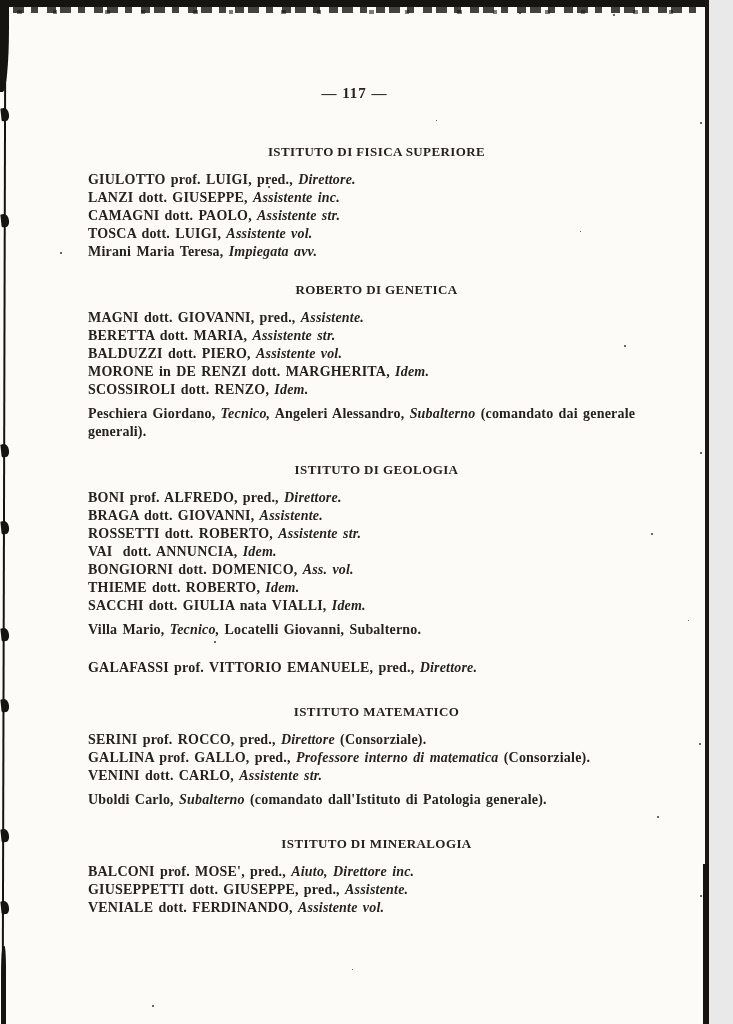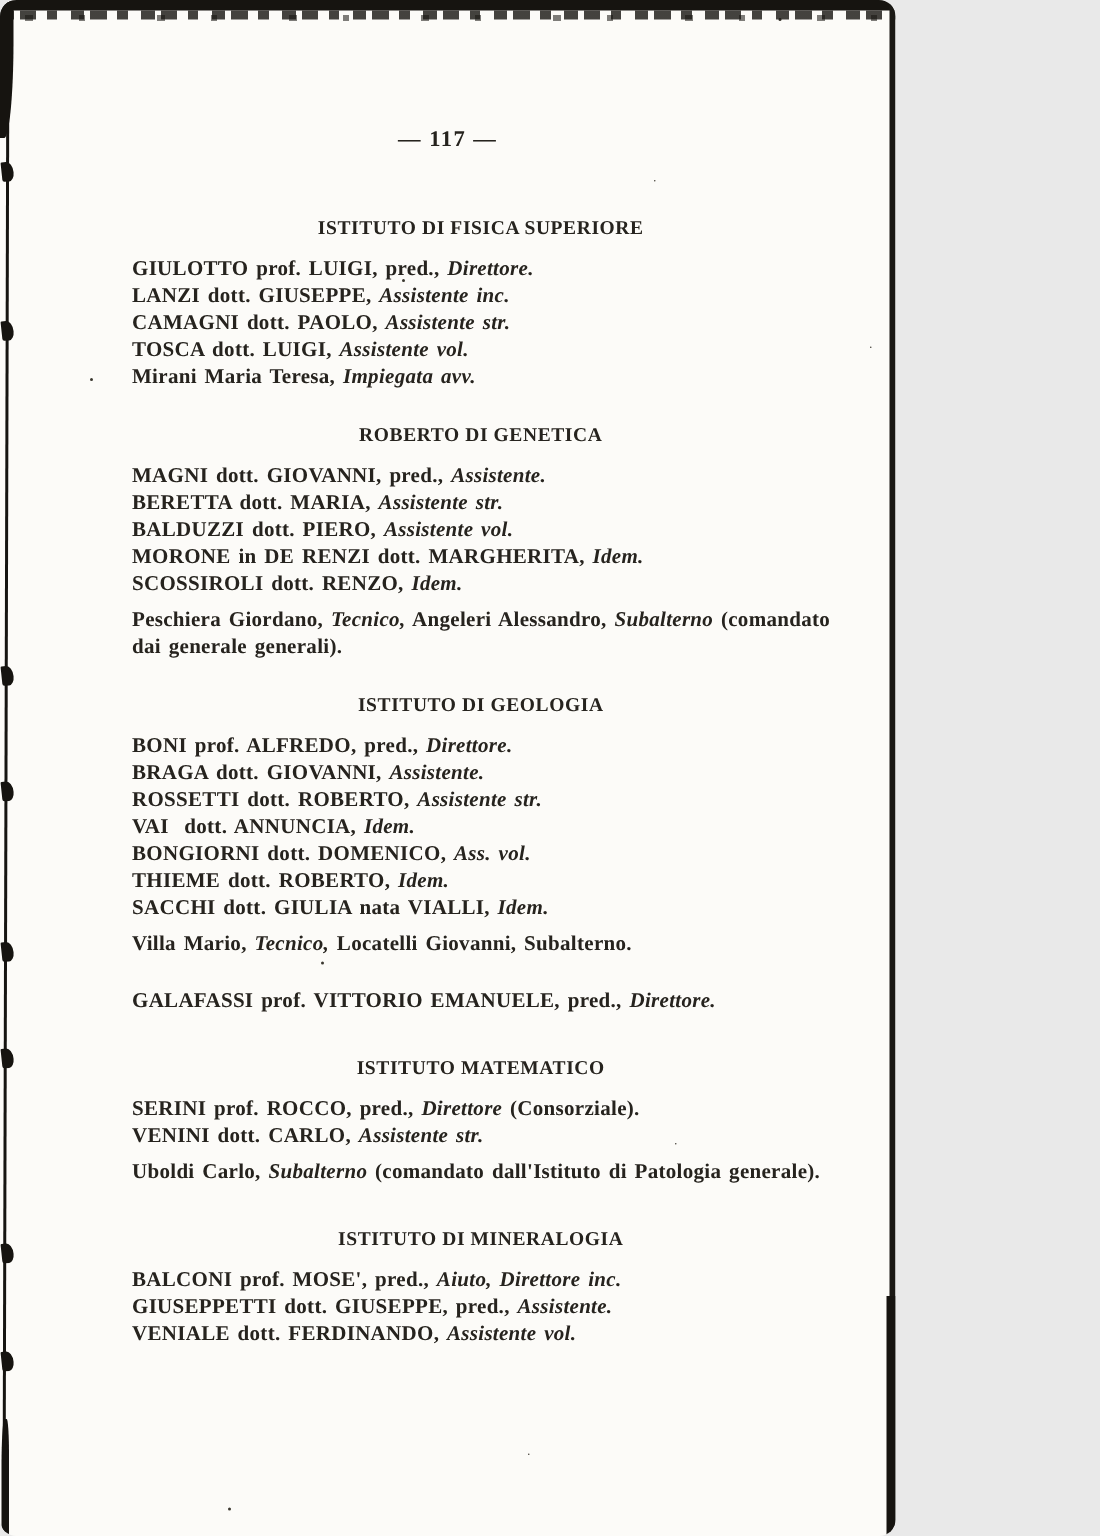--- a/index.html
+++ b/index.html
@@ -9,25 +9,24 @@
   }
   * { box-sizing: border-box; }
   html, body { margin: 0; padding: 0; }
   body {
     width: 733px; height: 1024px;
     background: #e9e9e9;
     font-family: "Liberation Serif", "DejaVu Serif", serif;
   }
   .page {
     position: relative;
-    width: 597px; height: 1024px;
+    width: 709px; height: 1024px;
     background: var(--paper);
     overflow: hidden;
     color: var(--ink);
-    border-radius: 11px;
   }
   
   .scan-top {
     position: absolute; top: 0; left: 0; right: 0; height: 7px;
     background: var(--edge); z-index: 5;
   }
   .scan-top-ragged {
     position: absolute; top: 7px; left: 0; right: 0; height: 6px; z-index: 5;
     background: repeating-linear-gradient(90deg,
       var(--edge) 0 9px, transparent 9px 13px,
@@ -141,20 +140,21 @@
           <p class="staff-line"><span class="rm">THIEME dott. ROBERTO, </span><span class="it">Idem.</span></p>
           <p class="staff-line"><span class="rm">SACCHI dott. GIULIA nata VIALLI, </span><span class="it">Idem.</span></p>
           <p class="note-line"><span class="rm">Villa Mario, </span><span class="it">Tecnico,</span><span class="rm"> Locatelli Giovanni, Subalterno.</span></p>
         </section>
         <section class="institute">
           <p class="staff-line"><span class="rm">GALAFASSI prof. VITTORIO EMANUELE, pred., </span><span class="it">Direttore.</span></p>
         </section>
         <section class="institute">
           <h2 class="institute-title">ISTITUTO MATEMATICO</h2>
           <p class="staff-line"><span class="rm">SERINI prof. ROCCO, pred., </span><span class="it">Direttore</span><span class="rm"> (Consorziale).</span></p>
+          <p class="staff-line"><span class="rm">GALLINA prof. GALLO, pred., </span><span class="it">Professore interno di matematica</span><span class="rm"> (Consorziale).</span></p>
           <p class="staff-line"><span class="rm">VENINI dott. CARLO, </span><span class="it">Assistente str.</span></p>
           <p class="note-line"><span class="rm">Uboldi Carlo, </span><span class="it">Subalterno</span><span class="rm"> (comandato dall'Istituto di Patologia generale).</span></p>
         </section>
         <section class="institute">
           <h2 class="institute-title">ISTITUTO DI MINERALOGIA</h2>
           <p class="staff-line"><span class="rm">BALCONI prof. MOSE', pred., </span><span class="it">Aiuto, Direttore inc.</span></p>
           <p class="staff-line"><span class="rm">GIUSEPPETTI dott. GIUSEPPE, pred., </span><span class="it">Assistente.</span></p>
           <p class="staff-line"><span class="rm">VENIALE dott. FERDINANDO, </span><span class="it">Assistente vol.</span></p>
         </section>
       </div>

